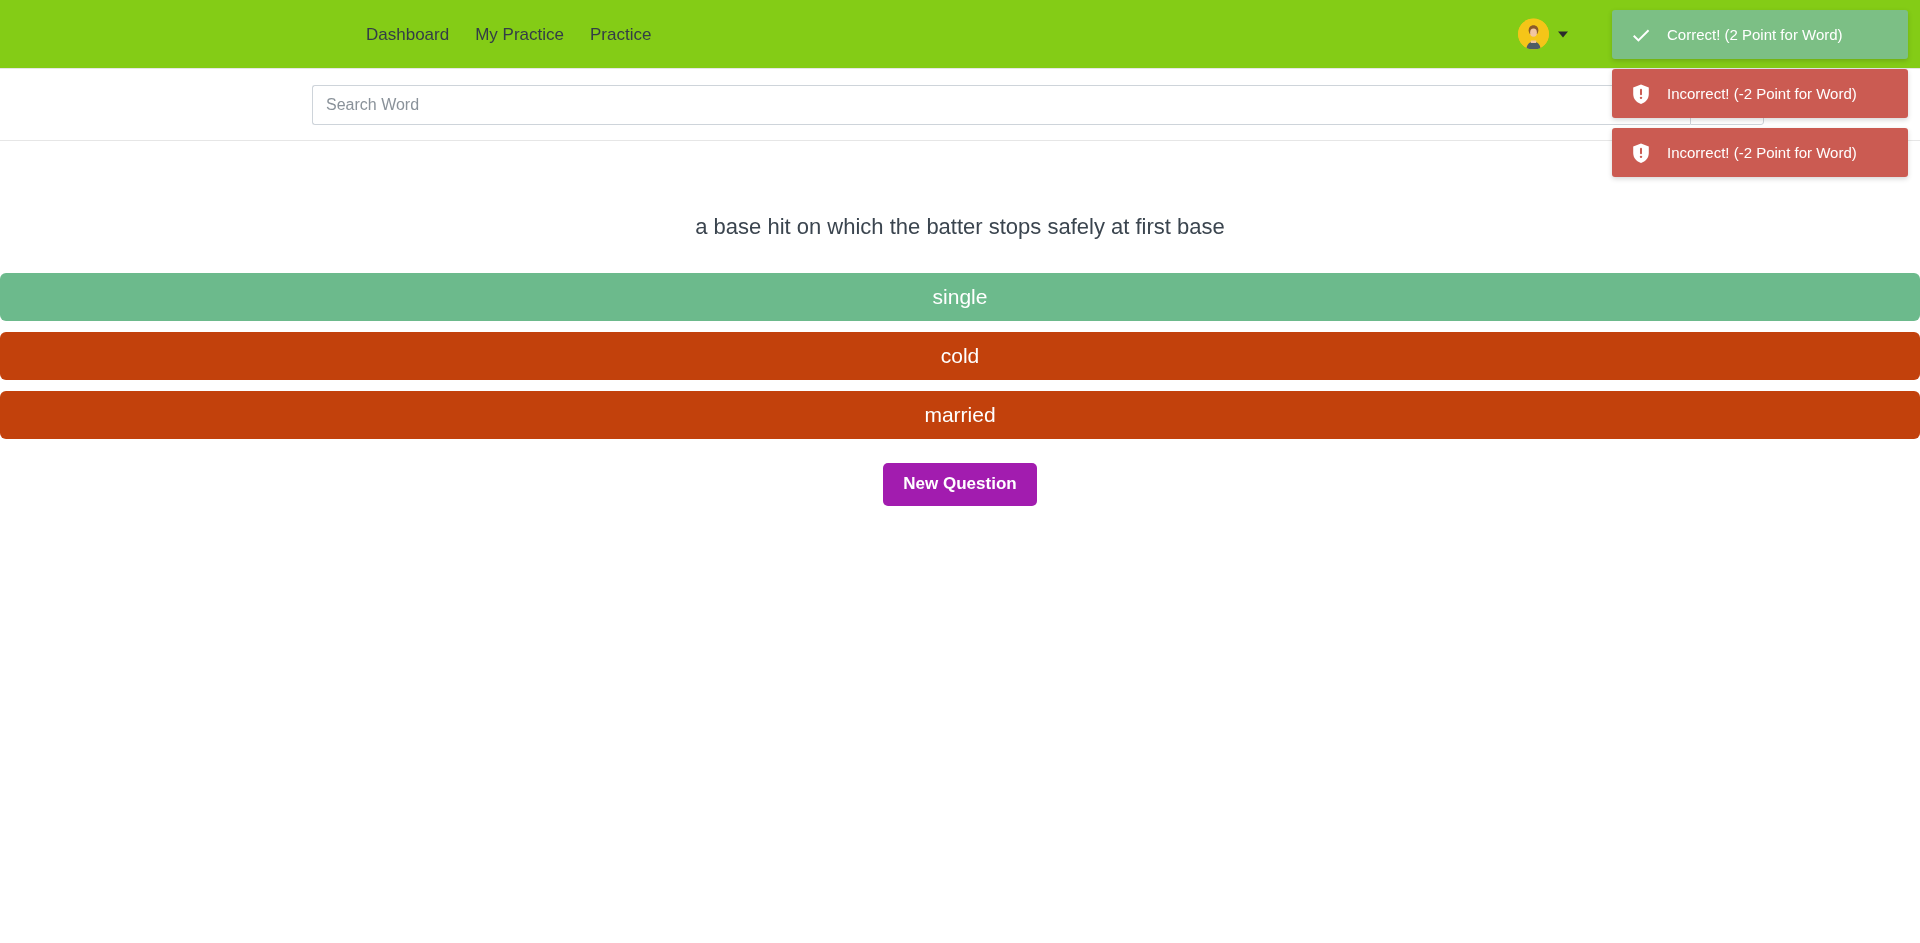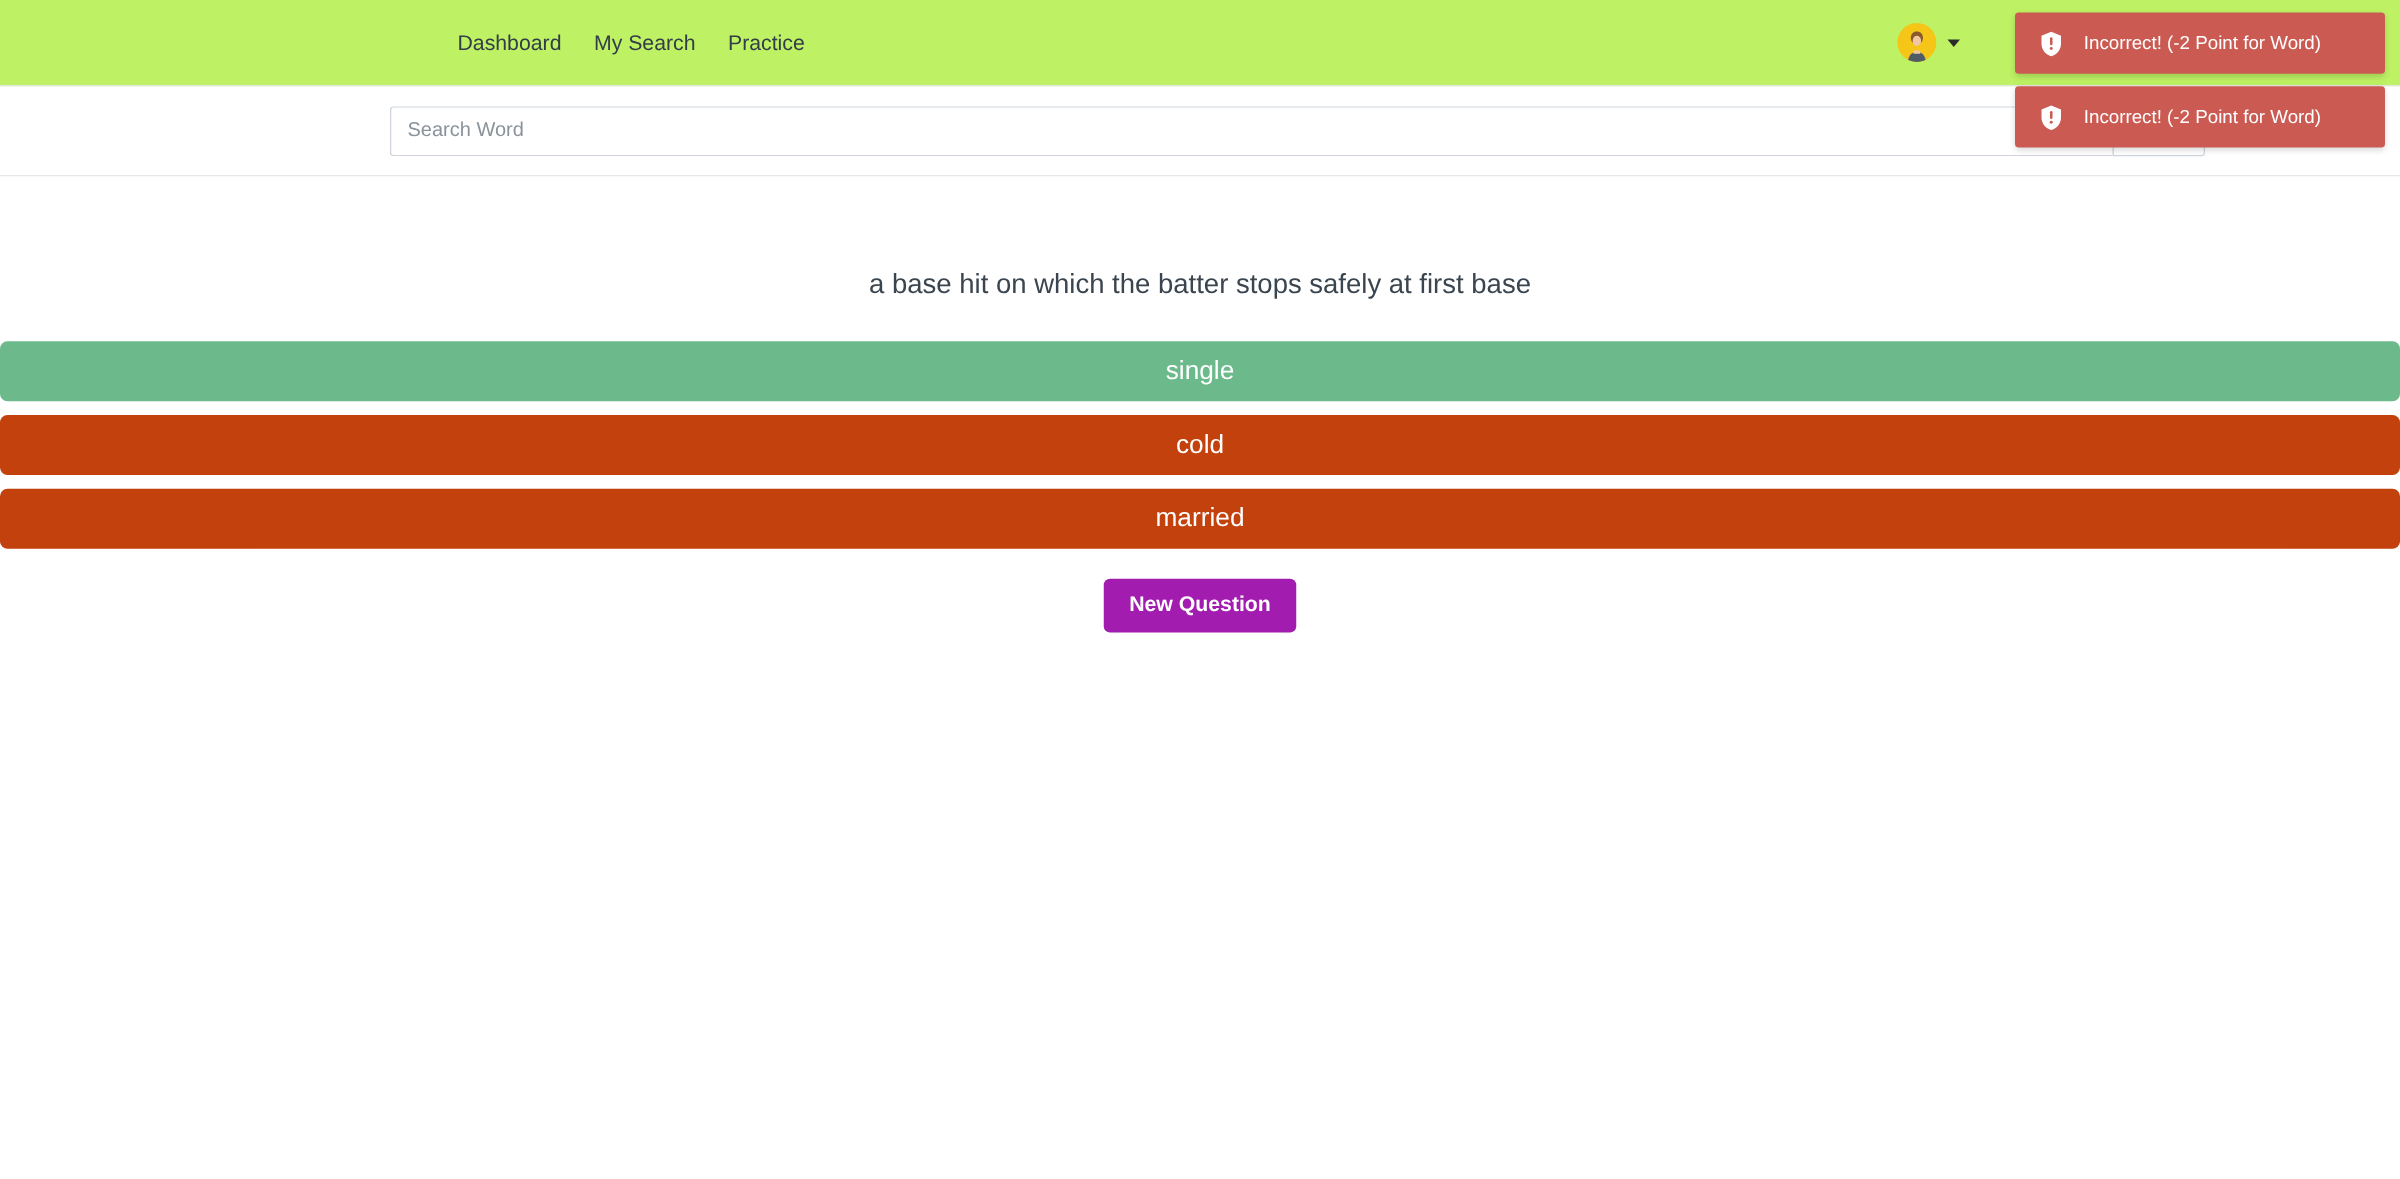--- a/index.html
+++ b/index.html
@@ -8,21 +8,21 @@
     width: 1920px; height: 943px;
     background: #ffffff;
     font-family: "Liberation Sans", sans-serif;
     overflow: hidden;
   }
 
   
   .navbar {
     position: relative;
     height: 69px;
-    background: #bef264;
+    background: #84cc16;
     border-bottom: 1px solid #e6e6e6;
     display: flex;
     align-items: center;
   }
   .nav-links {
     display: flex;
     align-items: center;
     gap: 26px;
     margin-left: 366px;
   }
@@ -176,21 +176,21 @@
   .toast-icon { flex: none; width: 22px; height: 22px; display: block; }
   .toast-icon svg { display: block; width: 100%; height: 100%; fill: #ffffff; }
   .toast-msg { white-space: nowrap; }
 </style>
 </head>
 <body>
 
 <div class="navbar">
   <nav class="nav-links">
     <a class="nav-link" href="#">Dashboard</a>
-    <a class="nav-link" href="#">My Search</a>
+    <a class="nav-link" href="#">My Practice</a>
     <a class="nav-link" href="#">Practice</a>
   </nav>
 
   <div class="nav-right">
     <span class="avatar">
       <svg viewBox="0 0 32 32" aria-hidden="true">
         <circle cx="16" cy="16" r="16" fill="#f5c518"></circle>
         <path d="M16 7c-3.1 0-5 2.2-5 5.2 0 1.4.5 2.8 1.3 3.8h7.4c.8-1 1.3-2.4 1.3-3.8C21 9.2 19.1 7 16 7z" fill="#8a5a2b"></path>
         <ellipse cx="16" cy="14.6" rx="3.5" ry="4.2" fill="#f2c6a0"></ellipse>
         <path d="M8.5 32c.6-5.3 3.6-8.3 7.5-8.3s6.9 3 7.5 8.3z" fill="#4f5b66"></path>
@@ -215,20 +215,28 @@
     <button class="choice correct">single</button>
     <button class="choice incorrect">cold</button>
     <button class="choice incorrect">married</button>
   </div>
 
   <button class="new-question-btn">New Question</button>
 </div>
 
 <div class="toast-stack">
 
+  <div class="toast success">
+    <span class="toast-icon">
+      <svg viewBox="0 0 24 24" aria-hidden="true">
+        <path d="M9.2 16.4 4.8 12l-1.5 1.5 5.9 5.9L21 7.6 19.5 6.1z"></path>
+      </svg>
+    </span>
+    <span class="toast-msg">Correct! (2 Point for Word)</span>
+  </div>
 
   <div class="toast error">
     <span class="toast-icon">
       <svg viewBox="0 0 24 24" aria-hidden="true">
         <path d="M12 1.5 3.5 5v7c0 5.2 3.6 9.6 8.5 10.8 4.9-1.2 8.5-5.6 8.5-10.8V5z"></path>
         <rect x="10.9" y="6.4" width="2.2" height="7" rx="1.1" fill="#cb5b52"></rect>
         <circle cx="12" cy="16.2" r="1.3" fill="#cb5b52"></circle>
       </svg>
     </span>
     <span class="toast-msg">Incorrect! (-2 Point for Word)</span>

